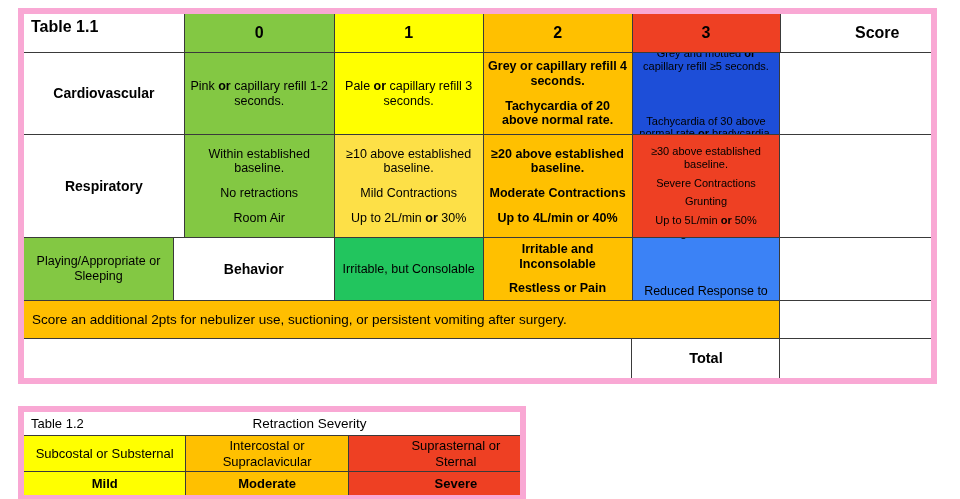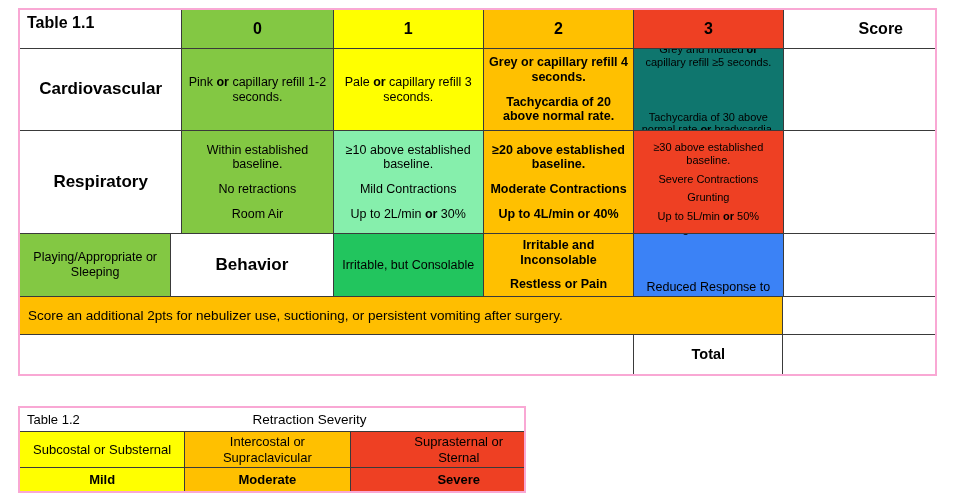--- a/index.html
+++ b/index.html
@@ -1,35 +1,35 @@
 <!DOCTYPE html>
 <html style="--green: #83C843; --yellow: #FFFF00; --orange: #FFC000; --red: #EE4023; --banner: #FFBE00; --border: #3a3a3a;"><head>
 <meta charset="utf-8">
 <style>
   html,body{margin:0;padding:0;background:#ffffff;width:960px;height:499px;overflow:hidden;
     font-family:"Liberation Sans", sans-serif;color:#000;}
-  .tbl{position:absolute;border:2px solid #f9a8d4;box-sizing:border-box;background:#fff;}
+  .tbl{position:absolute;border:6px solid #f9a8d4;box-sizing:border-box;background:#fff;}
   .row{display:flex;}
   .cell{box-sizing:border-box;border-right:1px solid #3a3a3a;border-bottom:1px solid #3a3a3a;
     display:flex;flex-direction:column;justify-content:center;align-items:center;
     text-align:center;font-size:12.5px;line-height:1.18;padding:2px 4px;overflow:hidden;}
   .cell:last-child{border-right:none;padding-left:47px;}
   .row:last-child .cell{border-bottom:none;}
   .p{margin:5px 0;}
   
   .t1{left:18px;top:8px;width:919px;}
   .c-label{width:163px;} .c0{width:152px;} .c1{width:151px;} .c2{width:151px;font-weight:bold;} .c3{width:150px;} .c-score{width:152px;}
   .r-head .cell{height:39px;font-weight:bold;font-size:16px;}
   .r-cardio .cell{height:82px;}
   .r-resp .cell{height:103px;}
   .r-behav .cell{height:63px;}
   .r-banner .cell{height:38px;}
   .r-total .cell{height:39px;}
   .corner{justify-content:flex-start;align-items:flex-start;font-weight:normal;font-size:13px;padding:4px 7px;}
-  .rowlabel{font-weight:bold;font-size:17px;background:#fff;}
+  .rowlabel{font-weight:bold;font-size:14px;background:#fff;}
   .small{font-size:11px;}
   .small .p{margin:3px 0;}
   .banner-cell{width:767px;align-items:flex-start;text-align:left;font-size:13.5px;padding-left:8px;}
   .spacer{width:617px;}
   .total-cell{width:150px;font-weight:bold;font-size:14.5px;}
   
   .t2{left:18px;top:406px;width:508px;}
   .t2 .cell{font-size:13px;}
   .r2-head .cell{height:24px;flex-direction:row;justify-content:flex-start;padding:0;}
   .t2-label{width:150px;justify-content:flex-start;align-items:center;display:flex;font-size:13px;padding-left:7px;box-sizing:border-box;height:100%;}
@@ -57,35 +57,35 @@
     <div class="cell c0" style="background-color: rgb(131, 200, 67);">
         <div class="p">Pink <b>or</b> capillary refill 1-2 seconds.</div>
       </div>
     <div class="cell c1" style="background-color: rgb(255, 255, 0);">
         <div class="p">Pale <b>or</b> capillary refill 3 seconds.</div>
       </div>
     <div class="cell c2" style="background-color: rgb(255, 192, 0);">
         <div class="p">Grey <b>or</b> capillary refill 4 seconds.</div>
         <div class="p">Tachycardia of 20 above normal rate.</div>
       </div>
-    <div class="cell c3 small" style="background-color: #0f766e; gap: 36px;">
+    <div class="cell c3 small" style="background-color: #1d4ed8; gap: 36px;">
         <div class="p">Grey and mottled <b>or</b> capillary refill ≥5 seconds.</div>
         <div class="p">Tachycardia of 30 above normal rate <b>or</b> bradycardia.</div>
       </div>
     <div class="cell c-score"></div>
   </div>
 
   <div class="row r-resp">
     <div class="cell c-label rowlabel">Respiratory</div>
     <div class="cell c0" style="background-color: rgb(131, 200, 67);">
         <div class="p">Within established baseline.</div>
         <div class="p">No retractions</div>
         <div class="p">Room Air</div>
       </div>
-    <div class="cell c1" style="background-color: #86efac;">
+    <div class="cell c1" style="background-color: #fde047;">
         <div class="p">≥10 above established baseline.</div>
         <div class="p">Mild Contractions</div>
         <div class="p">Up to 2L/min <b>or</b> 30%</div>
       </div>
     <div class="cell c2" style="background-color: rgb(255, 192, 0);">
         <div class="p">≥20 above established baseline.</div>
         <div class="p">Moderate Contractions</div>
         <div class="p">Up to 4L/min <b>or</b> 40%</div>
       </div>
     <div class="cell c3 small" style="background-color: rgb(238, 64, 35);">

